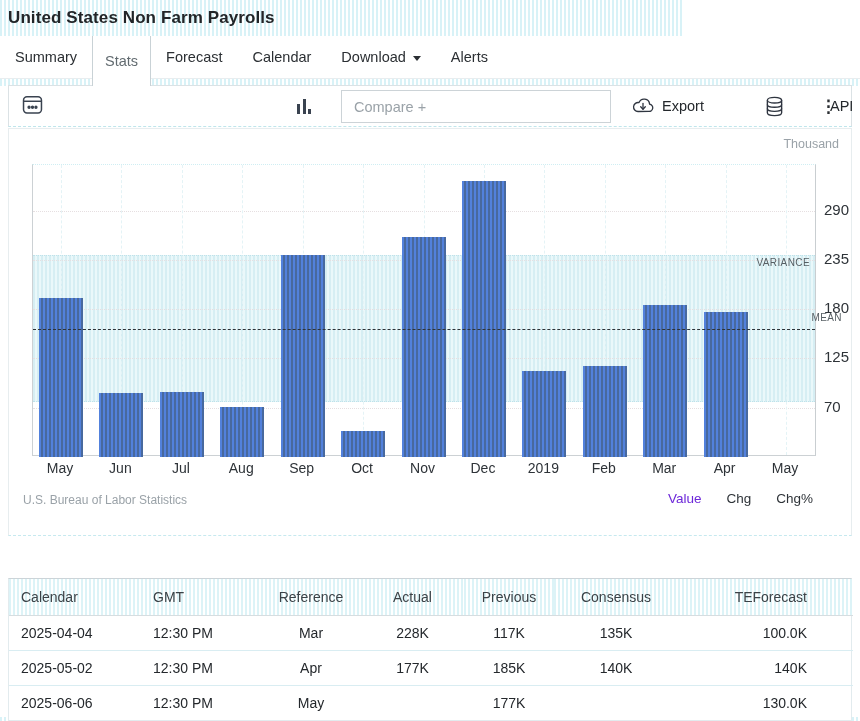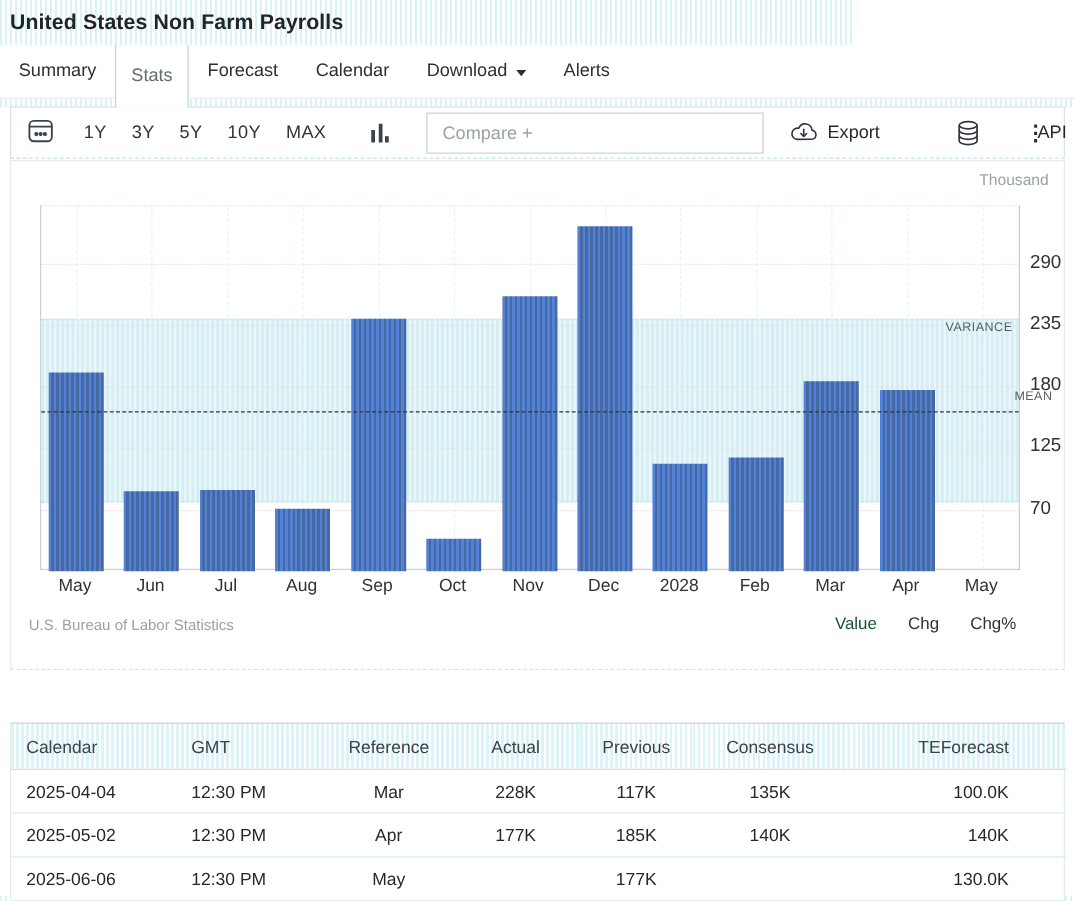--- a/index.html
+++ b/index.html
@@ -63,21 +63,21 @@
   .trend { position:absolute; left:0; top:0; pointer-events:none; }
   .ylab { position:absolute; left:0; font-size:15px; color:#2e3338; line-height:18px; }
   .ylabels { position:absolute; left:815px; top:0; width:29px; height:340px; }
   .xlabels { position:absolute; left:23px; top:331px; width:790px; height:20px; }
   .xlab { position:absolute; width:64px; text-align:center; font-size:14px; color:#2e3338; }
   .band-label { position:absolute; left:23px; width:778px; text-align:right; font-size:10px; color:#565e63;
     letter-spacing:.4px; z-index:5; }
   .source { position:absolute; left:14px; top:364px; font-size:12px; color:#9aa2a8; }
   .links { position:absolute; right:38px; top:362px; display:flex; gap:25px; font-size:13.5px; }
   .chg-link { color:#2e3338; cursor:pointer; }
-  .chg-link.active { color:#14532d; }
+  .chg-link.active { color:#6d28d9; }
 
   
   .table-card { position:absolute; left:8px; top:578px; width:844px; z-index:2; background:#fff;
     border:1px solid #e2ebee; border-top:1px solid #ccd4d8; }
   table { width:100%; border-collapse:collapse; table-layout:fixed; font-size:14px; }
   thead th { height:36px; font-weight:normal; color:#3b4247;
     background:repeating-linear-gradient(90deg,#dcf3f7 0 2px,#ffffff 2px 4px);
     border-bottom:1px solid #d6dde0; }
   tbody td { height:35px; color:#24282c; border-bottom:1px solid #d9edf2; }
   tbody tr:last-child td { border-bottom:none; }
@@ -125,27 +125,20 @@
       <span>
         <svg width="23" height="23" viewBox="0 0 20 20" fill="none" stroke="#3a4350" stroke-width="1.3">
           <rect x="2.2" y="3.2" width="15.6" height="14.2" rx="3"></rect>
           <line x1="2.2" y1="7.2" x2="17.8" y2="7.2"></line>
           <circle cx="7" cy="12.4" r="0.8" fill="#3a4350"></circle>
           <circle cx="10" cy="12.4" r="0.8" fill="#3a4350"></circle>
           <circle cx="13" cy="12.4" r="0.8" fill="#3a4350"></circle>
         </svg>
       </span>
     </button>
-    <div class="ranges">
-      <span class="range">1Y</span>
-      <span class="range">3Y</span>
-      <span class="range">5Y</span>
-      <span class="range">10Y</span>
-      <span class="range">MAX</span>
-    </div>
     <button class="icon-btn cols-btn">
       <span style="display:flex;align-items:flex-end;gap:2.5px;">
         <i style="height:10px;"></i>
           <i style="height:15px;"></i>
           <i style="height:5px;"></i>
       </span>
     </button>
     <input class="compare" placeholder="Compare +" style="">
     <button class="tool tool-export">
       <span>
@@ -219,21 +212,21 @@
       </div>
     <div class="xlabels">
         <div class="xlab" style="left: -4px;">May</div>
         <div class="xlab" style="left: 56.42px;">Jun</div>
         <div class="xlab" style="left: 116.84px;">Jul</div>
         <div class="xlab" style="left: 177.26px;">Aug</div>
         <div class="xlab" style="left: 237.68px;">Sep</div>
         <div class="xlab" style="left: 298.1px;">Oct</div>
         <div class="xlab" style="left: 358.52px;">Nov</div>
         <div class="xlab" style="left: 418.94px;">Dec</div>
-        <div class="xlab" style="left: 479.36px;">2028</div>
+        <div class="xlab" style="left: 479.36px;">2019</div>
         <div class="xlab" style="left: 539.78px;">Feb</div>
         <div class="xlab" style="left: 600.2px;">Mar</div>
         <div class="xlab" style="left: 660.62px;">Apr</div>
         <div class="xlab" style="left: 721.04px;">May</div>
       </div>
     <div class="band-label" id="varianceLabel" style="top: 128.466px;">VARIANCE</div>
     <div class="band-label" id="meanLabel" style="top: 183px; margin-left: 32px;">MEAN</div>
     <div class="source">U.S. Bureau of Labor Statistics</div>
     <div class="links">
       <span class="chg-link active">Value</span>

